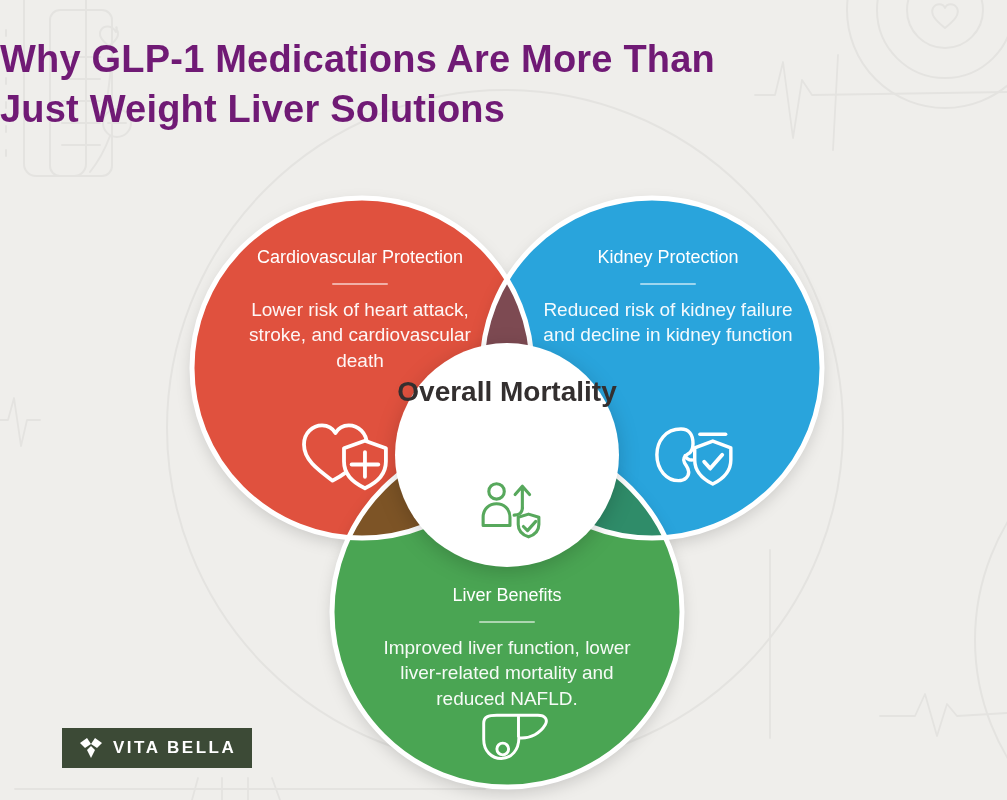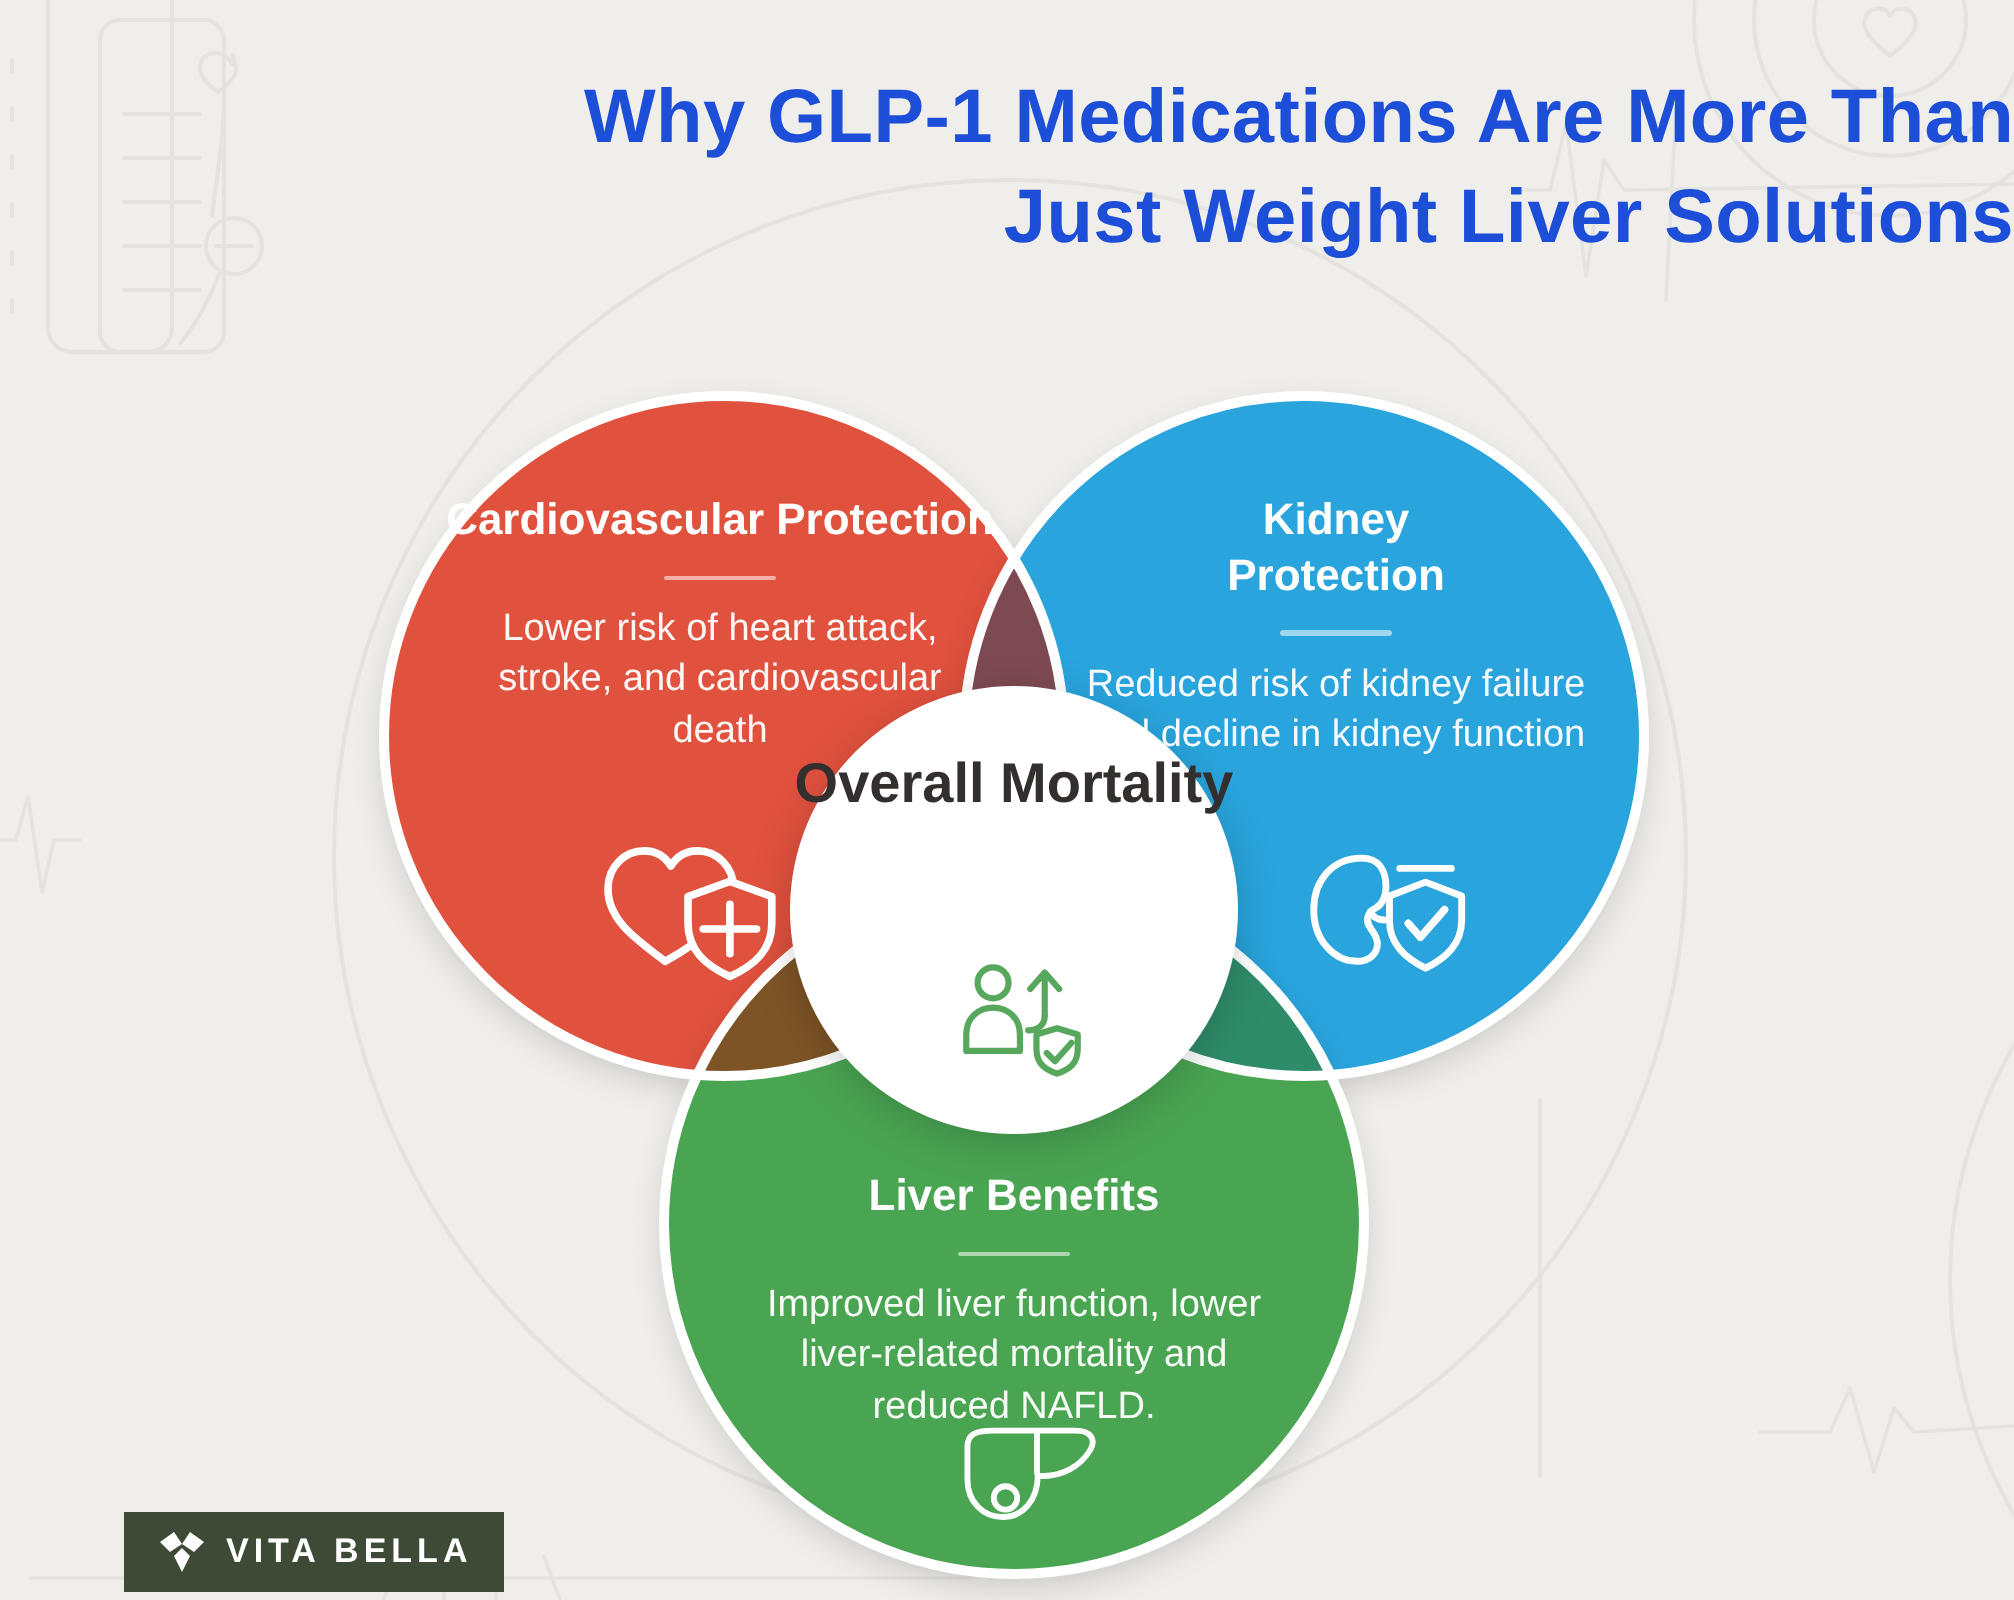--- a/index.html
+++ b/index.html
@@ -4,47 +4,47 @@
 <style>
   html,body{margin:0;padding:0;}
   body{font-family:"Liberation Sans",sans-serif;}
   .canvas{
     position:relative;width:1007px;height:800px;overflow:hidden;
     background:#EFEEEB;
   }
   .abs{position:absolute;}
   
   .title{
-    top:34px;left:0;width:1007px;text-align:right;
-    font-size:38px;font-weight:bold;color:#1d4ed8;line-height:1.32;
+    top:34px;left:0;width:1007px;text-align:left;
+    font-size:38px;font-weight:bold;color:#701a75;line-height:1.32;
     letter-spacing:.2px;
   }
   
   .venn-svg{top:0;left:0;}
   .circle-shadow{filter:drop-shadow(0 6px 8px rgba(0,0,0,.16));}
   .center-shadow{filter:drop-shadow(0 5px 10px rgba(0,0,0,.18));}
   
   .label-block{text-align:center;}
-  .heading{font-size:22px;font-weight:bold;color:#FFFFFF;line-height:1.25;margin:0 auto;}
+  .heading{font-size:18px;font-weight:normal;color:#FFFFFF;line-height:1.25;margin:0 auto;}
   .divider{width:56px;height:2.5px;background:rgba(255,255,255,.55);border-radius:2px;margin:14px auto 12px auto;}
   .body-text{font-size:19px;color:rgba(255,255,255,.95);line-height:1.34;margin:0 auto;}
   .cardio-block{left:205px;top:246px;width:310px;}
   .cardio-block .body-text{width:235px;}
   .kidney-block{left:538px;top:246px;width:260px;}
   .kidney-block .heading{width:180px;}
   .kidney-block .body-text{width:250px;}
   .liver-block{left:357px;top:584px;width:300px;}
   .liver-block .body-text{width:250px;}
   
   .center-block{left:392px;top:376px;width:230px;text-align:center;}
   .center-heading{font-size:28px;font-weight:bold;color:#332F2F;margin:0;}
   .center-body{font-size:18px;color:#4D4D4D;line-height:1.33;margin:6px auto 0 auto;width:230px;}
   
   .brand{
-    left:62px;top:756px;height:40px;display:flex;align-items:center;gap:9px;
+    left:62px;top:728px;height:40px;display:flex;align-items:center;gap:9px;
     padding:4px 16px;box-sizing:border-box;
   }
   .brand-text{color:#FFFFFF;font-size:17px;font-weight:bold;letter-spacing:2.5px;}
 </style>
 </head>
 <body>
 
 <div class="canvas">
 
   <svg class="abs" width="1007" height="800" viewBox="0 0 1007 800" style="top:0;left:0;">

